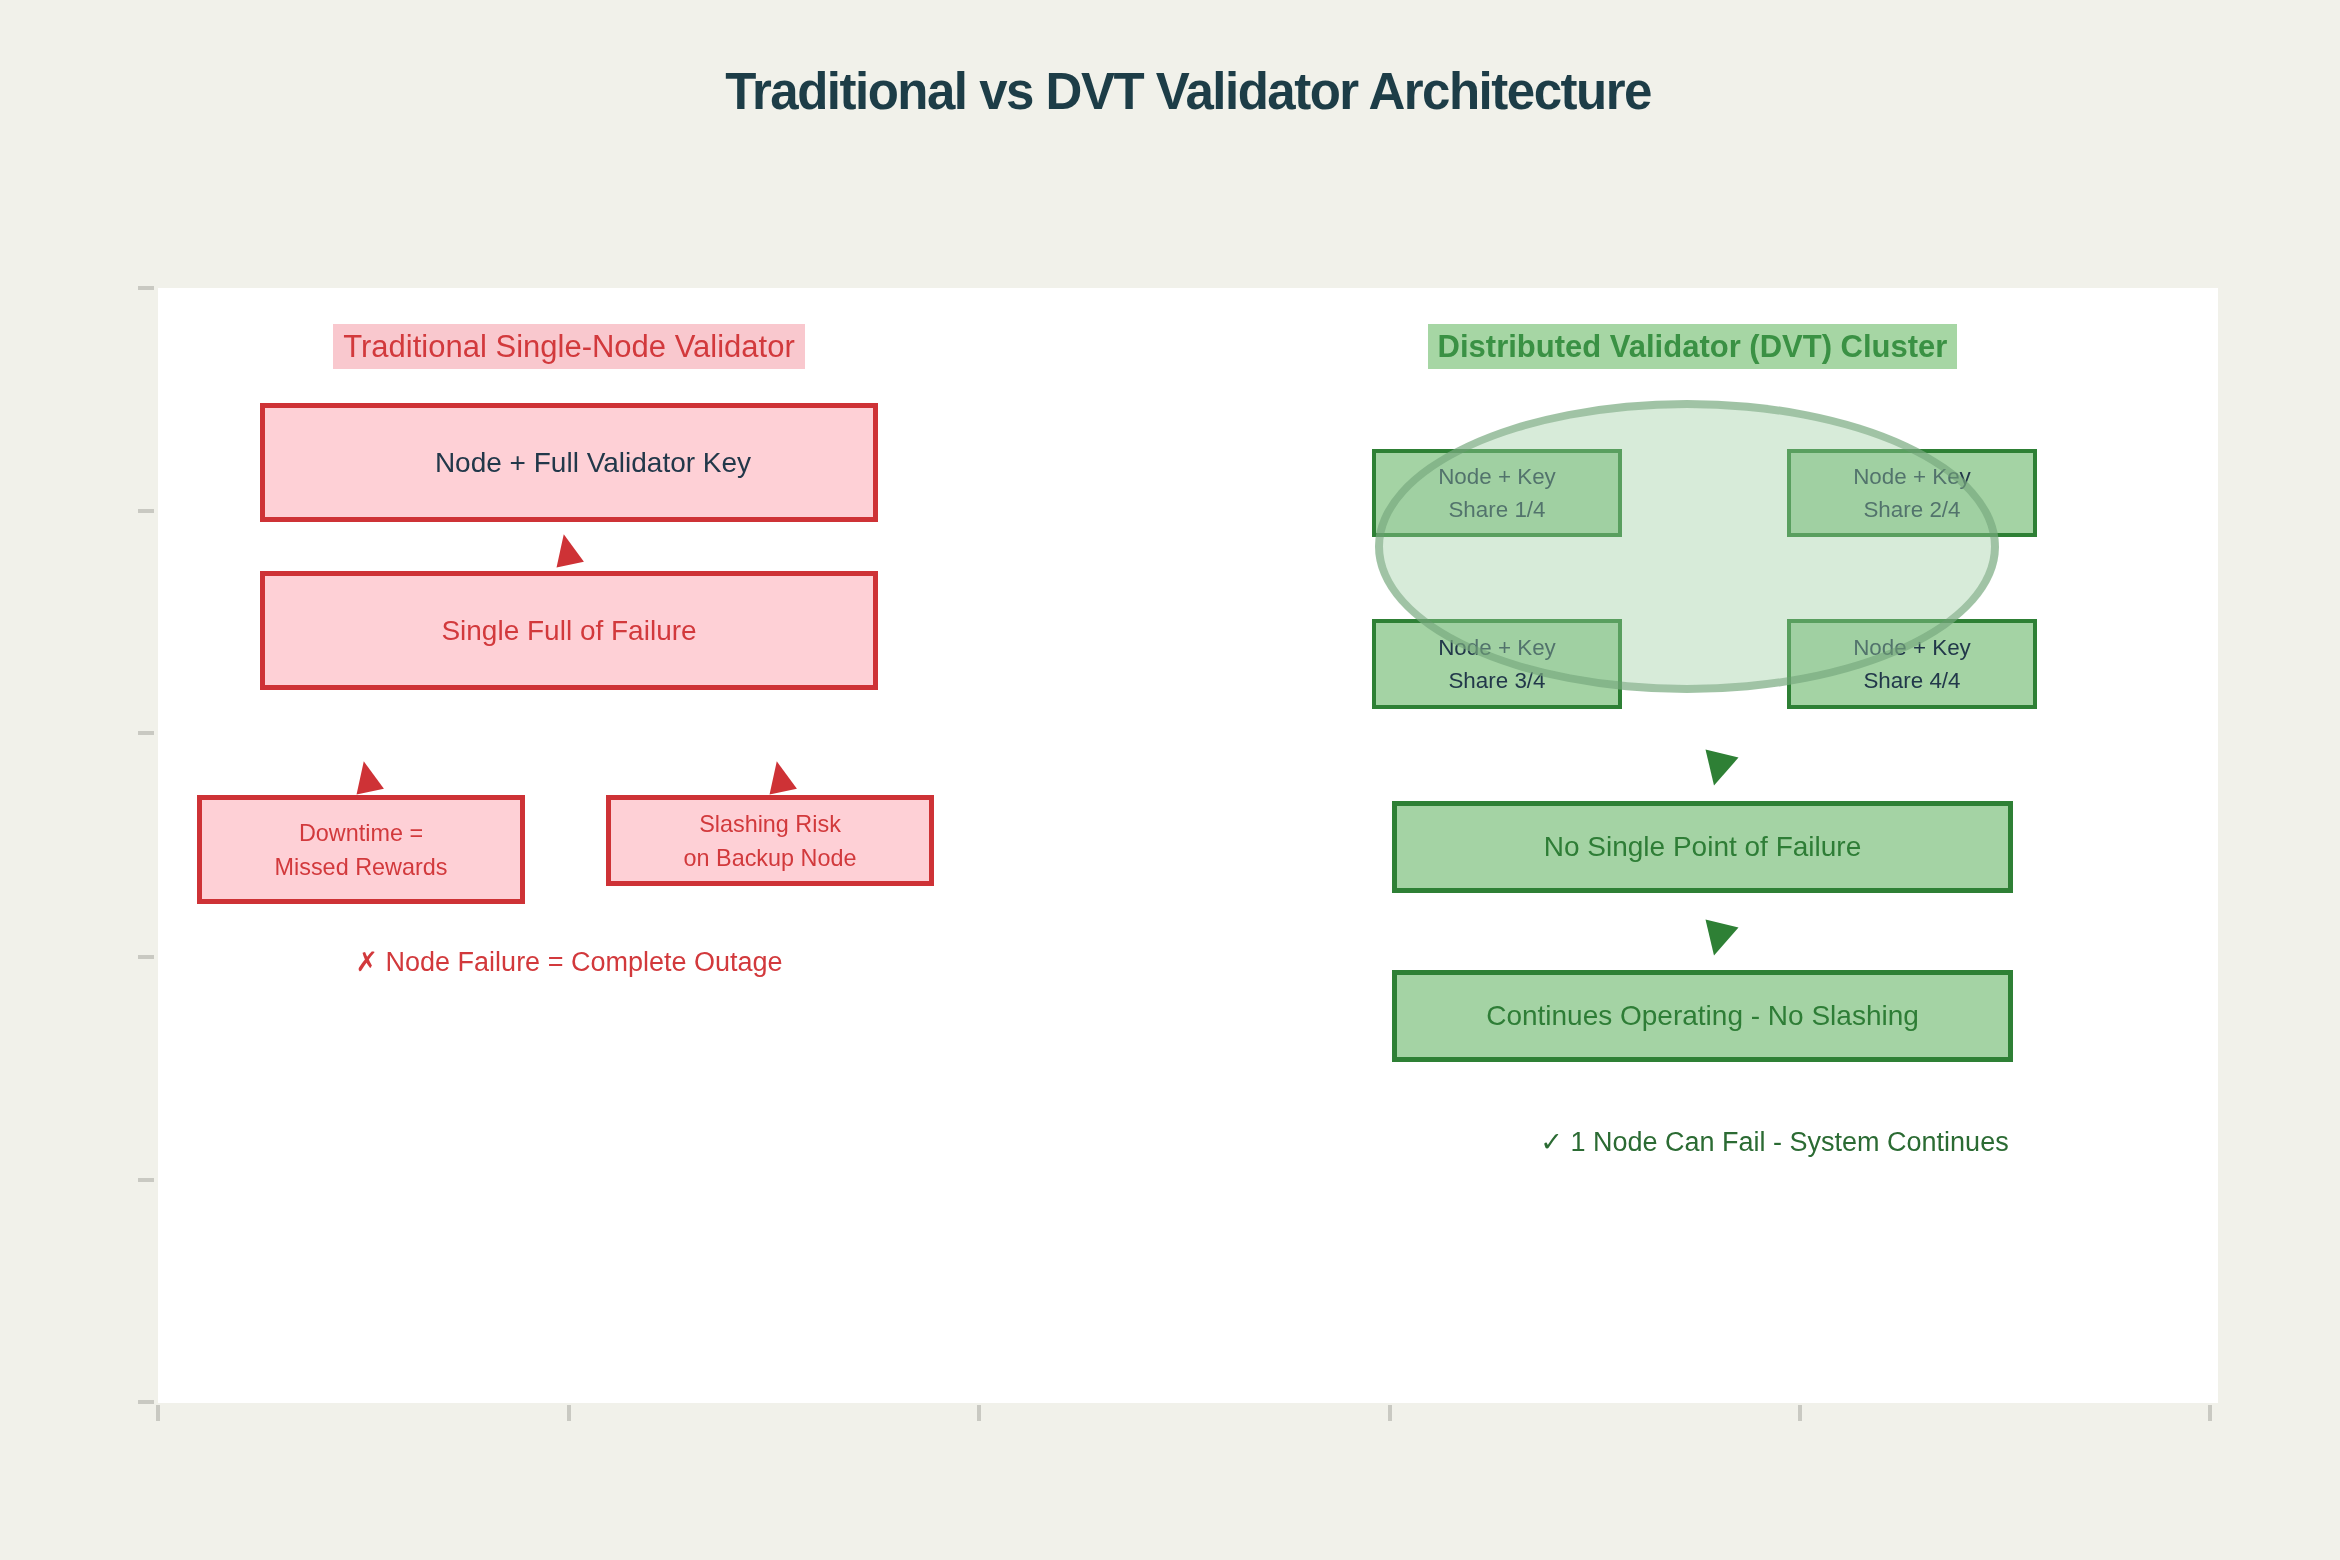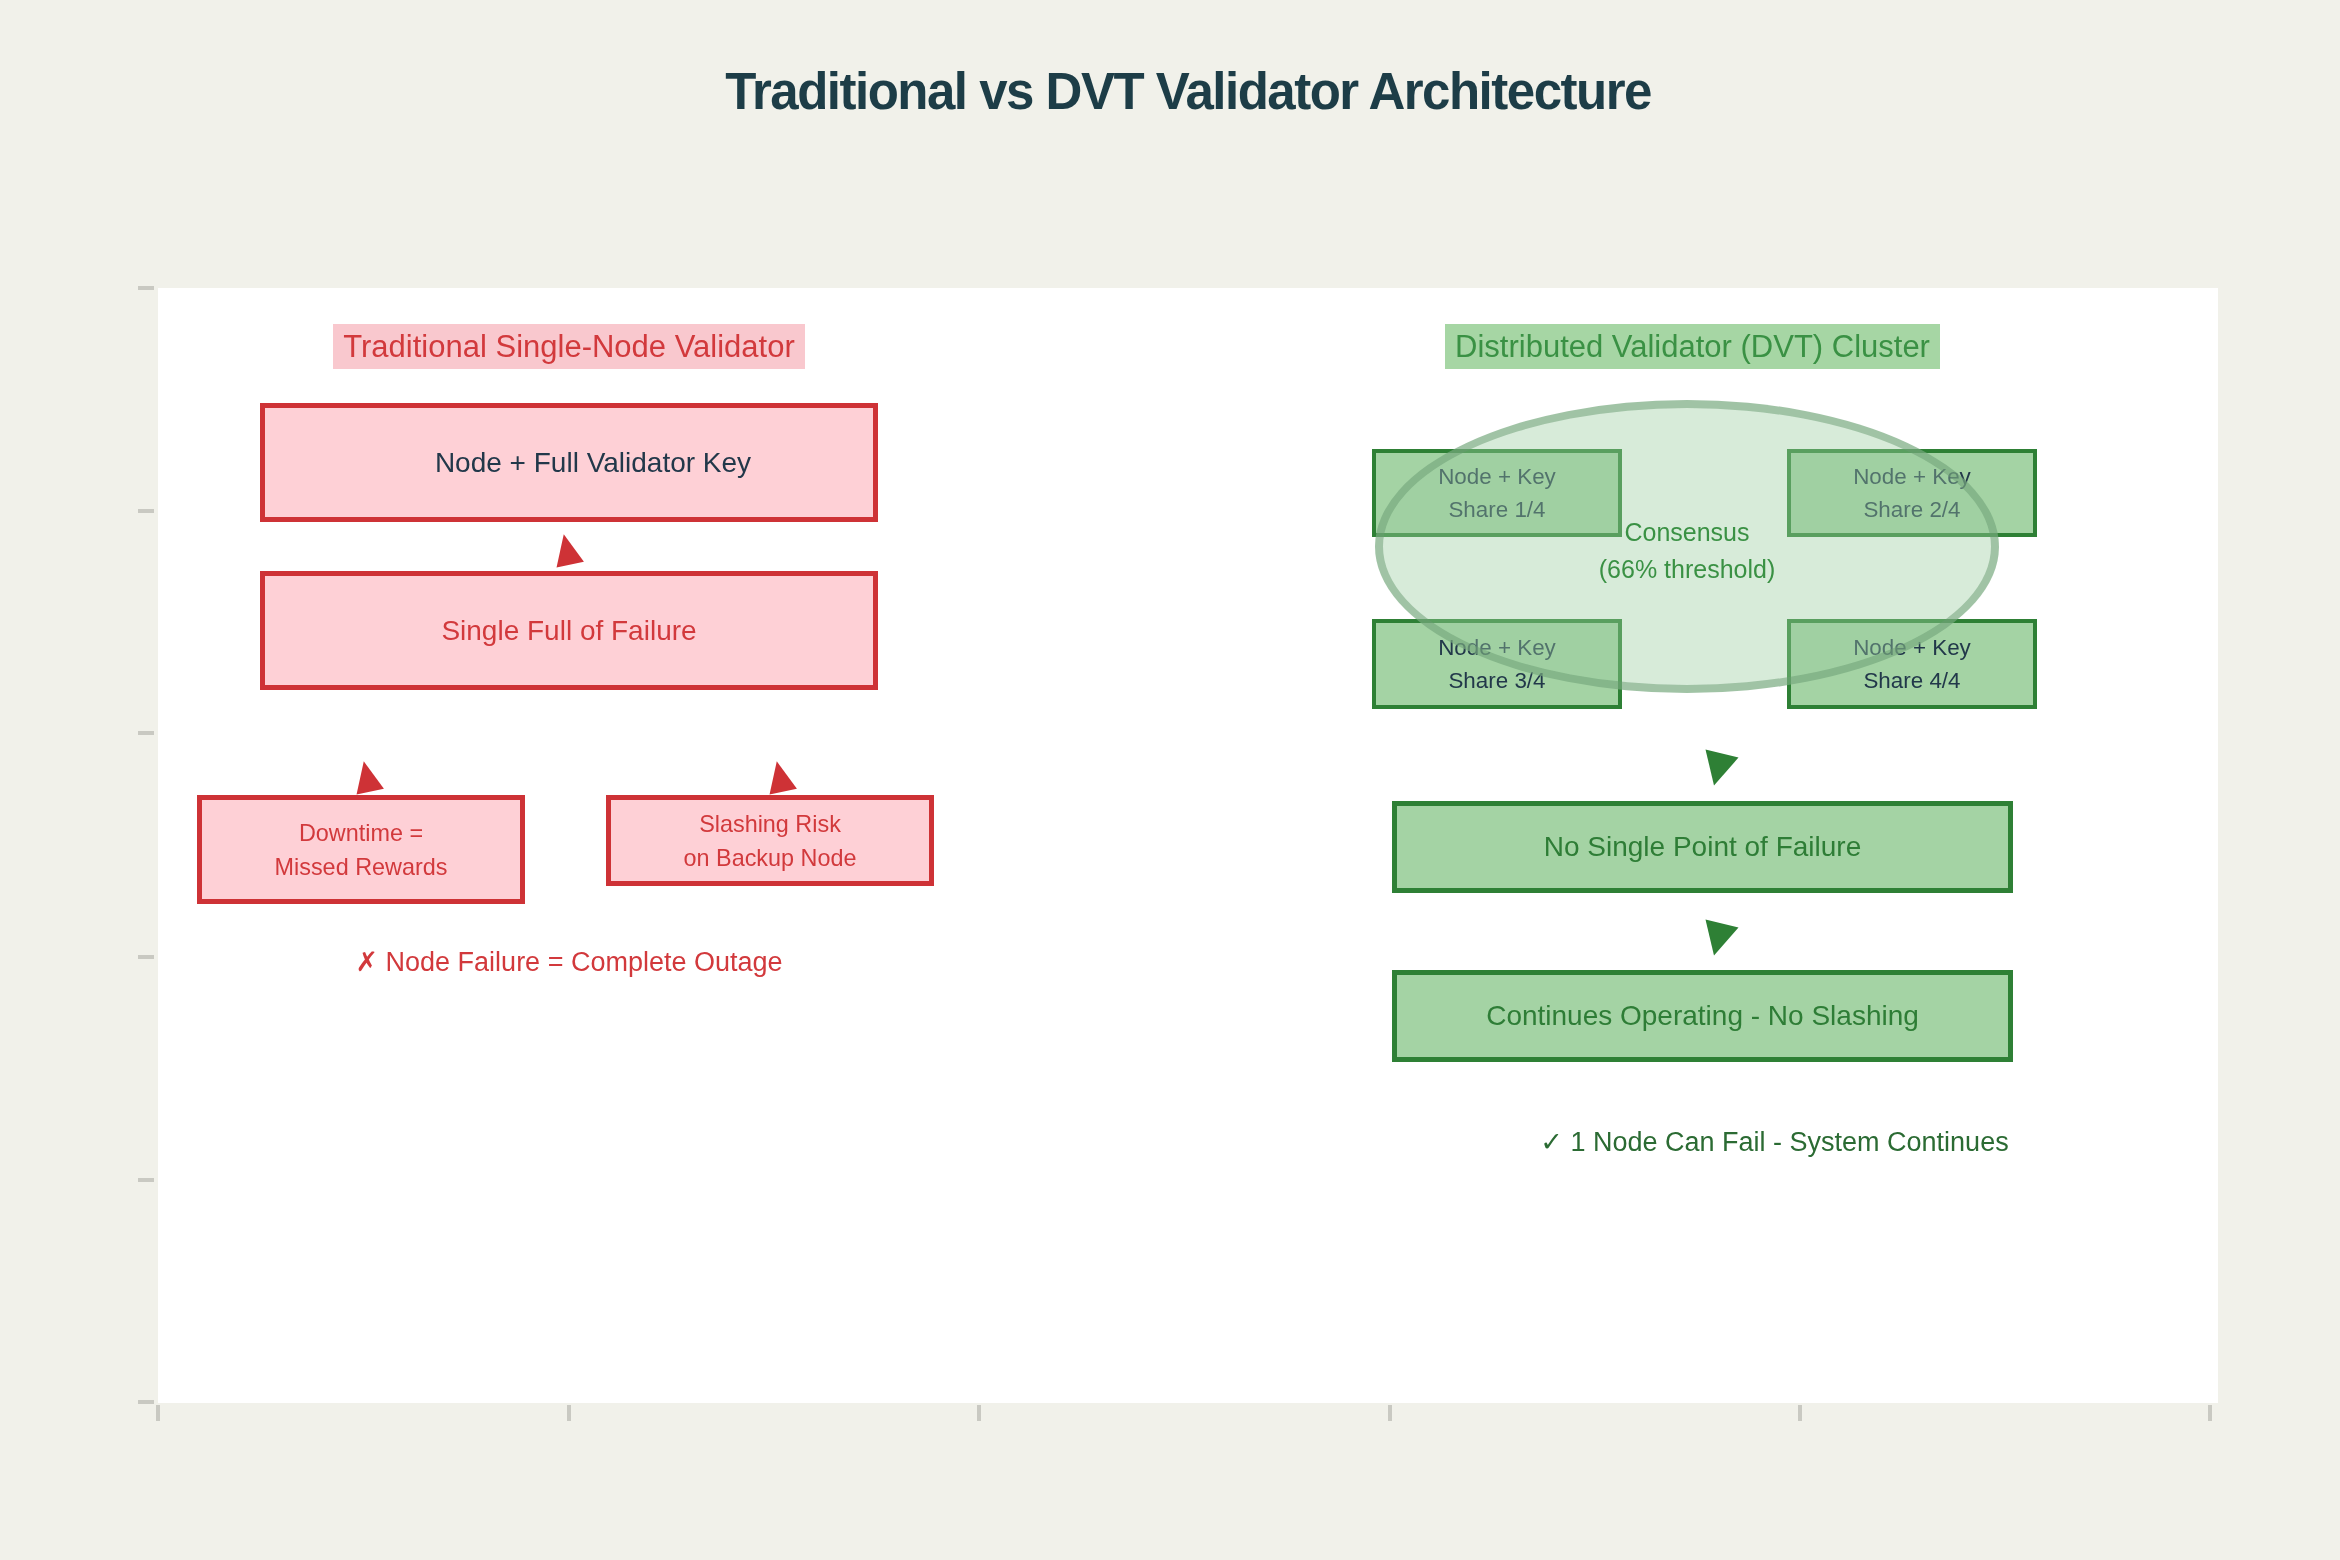--- a/index.html
+++ b/index.html
@@ -24,21 +24,21 @@
     text-align:center;
     font-size:51px;font-weight:700;letter-spacing:-1.5px;
     color:var(--title-text);
   }
 
   .hdr-wrap{position:absolute;text-align:center;}
   .hdr{
     display:inline-block;font-size:31px;line-height:1.2;padding:3.9px 9.8px;
   }
   .hdr.red{background:var(--pink-highlight);color:var(--red-text);}
-  .hdr.green{background:var(--green-highlight);color:var(--green-header-text);}
+  .hdr.green{background:var(--green-highlight);color:var(--green-header-text);font-weight:bold;}
 
   .box{
     position:absolute;box-sizing:border-box;
     display:flex;flex-direction:column;align-items:center;justify-content:center;
     text-align:center;
   }
   .box.red{background:var(--pink-fill);border:5.9px solid var(--red-border);}
   .box.green{background:var(--green-fill);border:5.9px solid var(--green-border);margin-top:31px;}
   .box.node{border-width:4.9px;z-index:2;}
 
@@ -145,24 +145,20 @@
   <div class="box green node" style="left:1372px;top:588px;width:250px;height:90px;">
     <span class="t-node">Node + Key</span>
     <span class="t-node">Share 3/4</span>
   </div>
   <div class="box green node" style="left:1787px;top:588px;width:250px;height:90px;">
     <span class="t-node">Node + Key</span>
     <span class="t-node">Share 4/4</span>
   </div>
 
   <div class="ellipse"></div>
-  <div class="consensus">
-    <div>Consensus</div>
-    <div>(66% threshold)</div>
-  </div>
 
   <div class="tri-down" style="left:1701px;top:753px;"></div>
   <div class="box green" style="left:1392px;top:770px;width:621px;height:92px;">
     <span class="t-green">No Single Point of Failure</span>
   </div>
 
   <div class="tri-down" style="left:1701px;top:923px;"></div>
   <div class="box green" style="left:1392px;top:939px;width:621px;height:92px;">
     <span class="t-green">Continues Operating - No Slashing</span>
   </div>

